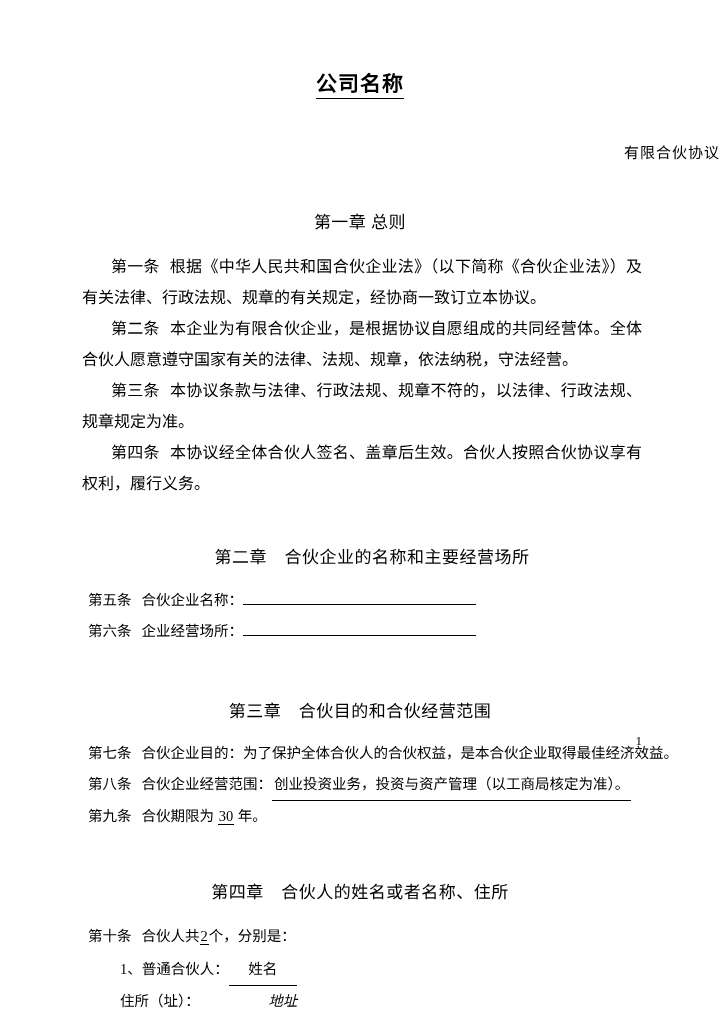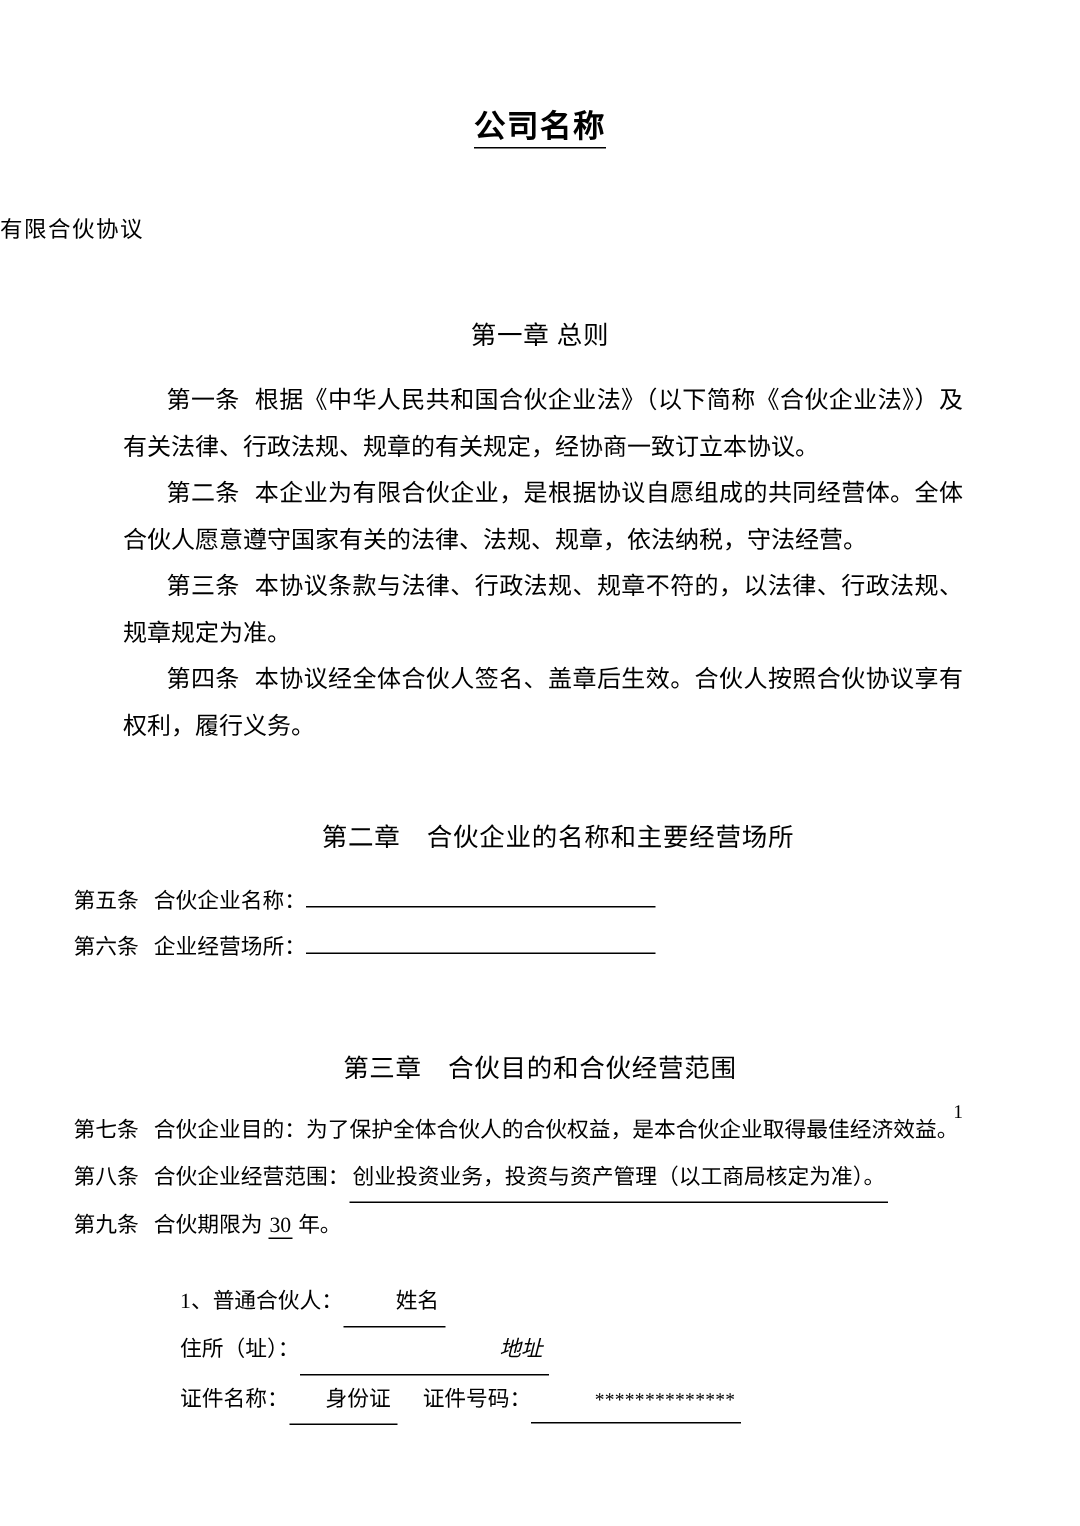--- a/index.html
+++ b/index.html
@@ -31,21 +31,21 @@
     letter-spacing: 1px;
     margin: 0;
     padding-top: 72px;
     line-height: 1.2;
   }
   .doc-title span {
     border-bottom: 1.6px solid #000;
     padding-bottom: 2px;
   }
   .doc-subtitle {
-    text-align: left;
+    text-align: right;
     font-size: 15px;
     letter-spacing: 1px;
     margin: 0;
     padding-top: 44px;
   }
   .chapter-heading {
     text-align: center;
     font-size: 17px;
     letter-spacing: 0.5px;
     margin: 0;
@@ -68,21 +68,21 @@
     text-indent: 29px;
     margin: 0;
   }
   .ch1-start { padding-top: 18px; }
 
   
   .art-line {
     font-size: 14.5px;
     line-height: 31px;
     margin: 0;
-    padding-left: 49px;
+    padding-left: 88px;
     white-space: nowrap;
   }
   .art-line.sub {
     padding-left: 120px;
   }
   .ch2-start { padding-top: 17px; }
   .ch3-start { padding-top: 16px; }
   .ch4-start { padding-top: 18px; }
 
   .gap-s { height: 2px; }
@@ -95,21 +95,21 @@
     display: inline-block;
     border-bottom: 1.2px solid #000;
     vertical-align: baseline;
     height: 17px;
   }
   .blank-wide { width: 233px; }
 
   .filled {
     display: inline-block;
     border-bottom: 1.2px solid #000;
-    text-align: right;
+    text-align: center;
     vertical-align: baseline;
     padding: 0 4px;
   }
   .filled-name   { width: 60px; }
   .filled-addr   { width: 158px; font-style: italic; }
   .filled-idtype { width: 64px; }
   .filled-idno   { width: 132px; letter-spacing: 0.2px; font-size: 13px; }
   .filled-scope  { padding: 0 2px; }
   .u {
     border-bottom: 1.1px solid #000;
@@ -154,22 +154,24 @@
   <div class="chapter-heading ch3">第三章　合伙目的和合伙经营范围</div>
 
   <div class="ch3-start">
     <div class="art-line"><span class="art-label">第七条</span><span>合伙企业目的：</span><span>为了保护全体合伙人的合伙权益，是本合伙企业取得最佳经济效益。</span></div>
 
     <div class="art-line"><span class="art-label">第八条</span><span>合伙企业经营范围：</span><span class="filled filled-scope">创业投资业务，投资与资产管理（以工商局核定为准）。</span></div>
 
     <div class="art-line"><span class="art-label">第九条</span><span>合伙期限为</span> <span class="u">30</span> <span>年。</span></div>
   </div>
 
+  <div class="chapter-heading ch4">第四章　合伙人的姓名或者名称、住所</div>
 
   <div class="ch4-start">
+    <div class="art-line"><span class="art-label">第十条</span><span>合伙人共</span><span class="u">2</span><span>个，分别是：</span></div>
 
     <div class="gap-s"></div>
 
     <div class="art-line sub"><span>1、</span><span>普通合伙人：</span><span class="filled filled-name">姓名</span></div>
 
     <div class="art-line sub"><span>住所（址）：</span><span class="filled filled-addr">地址</span></div>
 
     <div class="art-line sub"><span>证件名称：</span><span class="filled filled-idtype">身份证</span><span class="art-label">&nbsp;&nbsp;</span><span>证件号码：</span><span class="filled filled-idno">**************</span></div>
 
   </div>

